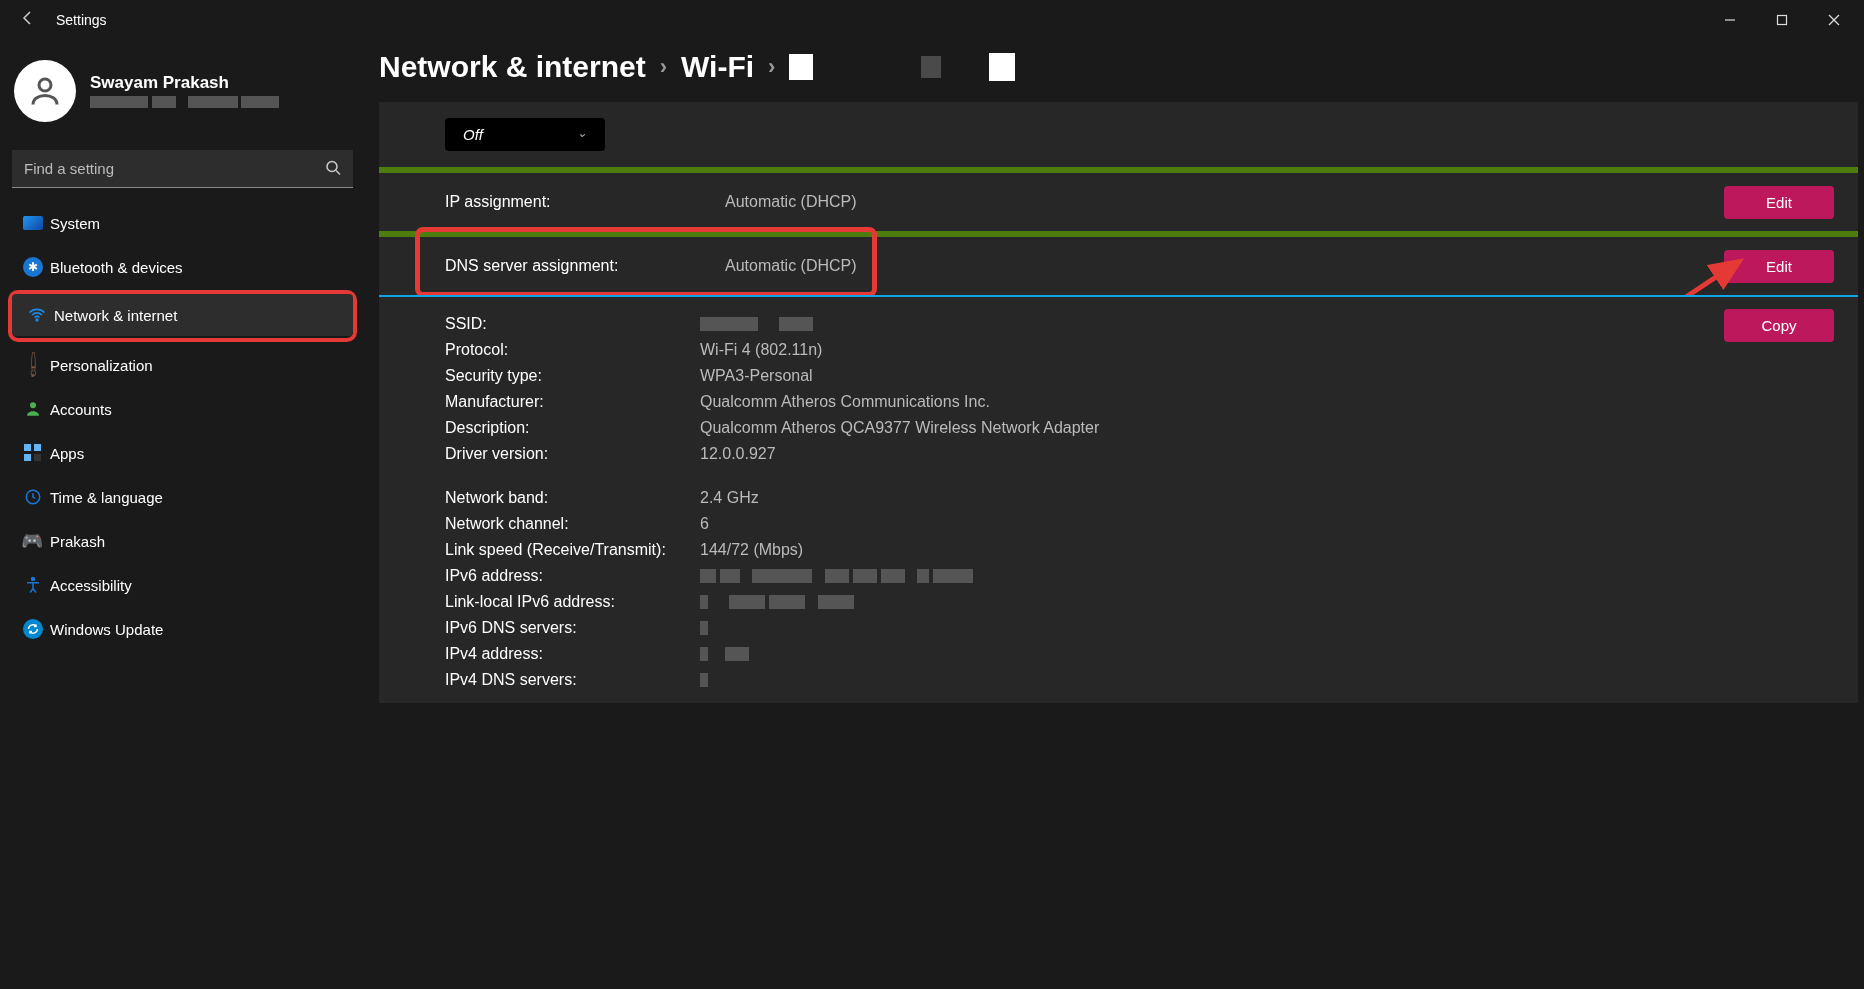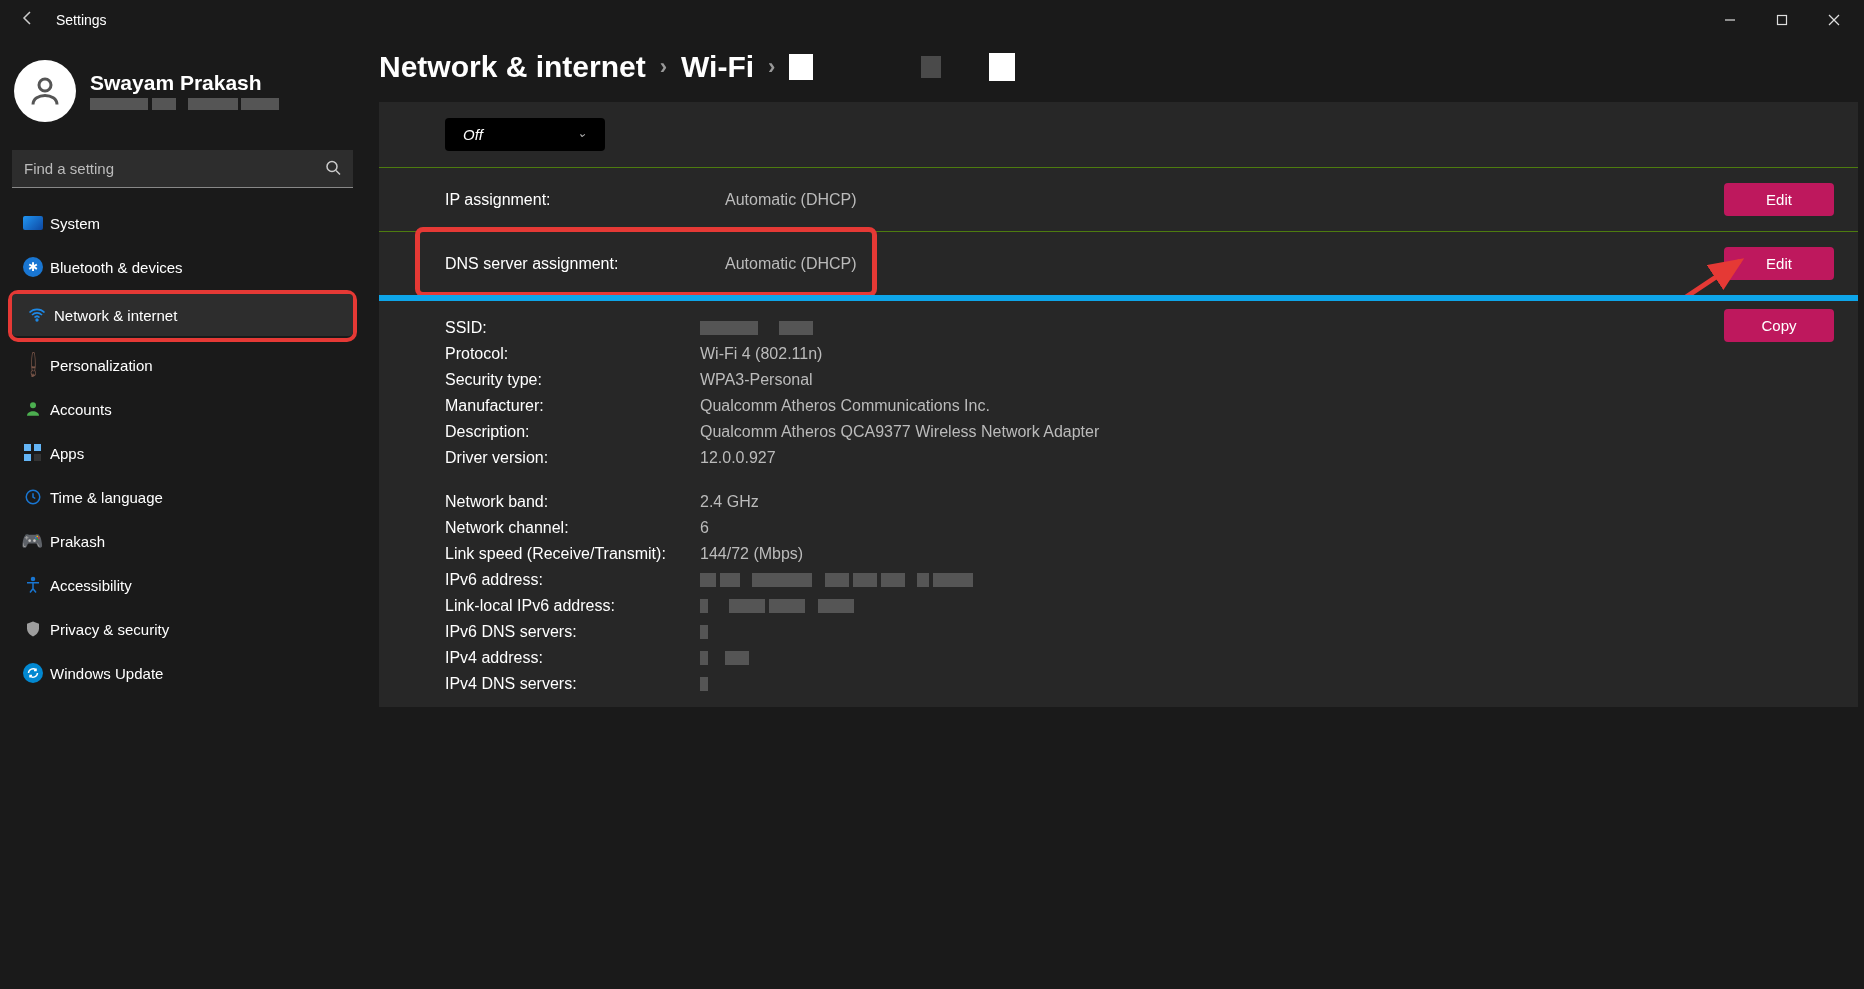--- a/index.html
+++ b/index.html
@@ -25,21 +25,21 @@
   .app-title { color:#ffffff; font-size:14px; }
   .win-controls { display:flex; gap:8px; align-items:center; }
   .win-btn { width:44px; height:32px; display:flex; align-items:center; justify-content:center; color:#dddddd; cursor:pointer;}
   .win-btn svg { stroke:#dddddd; fill:none; stroke-width:1.2;}
   
   .layout { display:flex; height:calc(100% - 40px); }
   .sidebar { width:365px; padding:16px 8px 0 8px; }
   .profile { display:flex; align-items:center; gap:14px; padding:4px 12px 12px 6px; }
   .avatar { width:62px; height:62px; border-radius:50%; background:#ffffff; display:flex; align-items:center; justify-content:center;}
   .avatar svg { stroke:#555; fill:none; stroke-width:2; }
-  .profile-name { font-size:21px; font-weight:600; color:#ffffff; }
+  .profile-name { font-size:17px; font-weight:600; color:#ffffff; }
   .profile-email { color:#999; font-size:14px; }
   .profile-email .redact { display:inline-block; background:#555; height:12px; vertical-align:middle; }
   .search-wrap { margin:16px 4px 14px 4px; position:relative; }
   .search-input {
     width:100%; height:38px; background:#2d2d2d; border:none; border-bottom:1px solid #888;
     color:#fff; padding:0 42px 0 12px; font-size:15px;
   }
   .search-input::placeholder { color:#bbbbbb; }
   .search-icon { position:absolute; right:12px; top:50%; transform:translateY(-50%); color:#cccccc;}
   .nav { margin-top:14px; }
@@ -79,36 +79,36 @@
   .card-title { font-size:16px; color:#ffffff; margin-bottom:4px;}
   .card-sub { font-size:14px; color:#aaaaaa; line-height:1.38;}
   .dropdown {
     background:#000000; border-radius:4px; padding:8px 18px;
     width:160px; display:flex; justify-content:space-between; align-items:flex-start;
     color:#fff; cursor:pointer; font-size:15px;font-style:italic;
   }
   .dropdown .chev-d { color:#aaa; font-size:12px;}
   .row {
     display:flex; align-items:center; justify-content:space-between;
-    padding:12px 24px 12px 66px; border-top:1px solid #4d7c0f; background:#272727;
+    padding:12px 24px 12px 66px; border-top:6px solid #4d7c0f; background:#272727;
     min-height:64px;
     gap:16px;
   }
   .row-left { display:flex; gap:40px; align-items:center;}
   .row-label { font-size:16px; color:#ffffff; width:240px;}
   .row-value { font-size:16px; color:#bbbbbb; }
   .action-btn {
     background:#be185d; color:#fff; border:none; border-radius:4px;
     padding:8px 0; width:110px; font-size:15px; cursor:pointer;
   }
   .highlight-box {
     border:5px solid #e53935; position:absolute; pointer-events:none; border-radius:8px;
   }
   .row-wrap { position:relative; }
-  .props-block { padding:14px 24px 10px 66px; border-top:6px solid #0ea5e9; background:#272727;}
+  .props-block { padding:14px 24px 10px 66px; border-top:2px solid #0ea5e9; background:#272727;}
   .prop-row { display:flex; padding:4px 0; }
   .prop-label { width:255px; font-size:16px; color:#ffffff;}
   .prop-value { font-size:16px; color:#bbbbbb; display:flex; align-items:center; gap:4px;}
   .redact-chip { background:#555; height:14px; display:inline-block;}
   .arrow-annot {
     position:absolute; pointer-events:none;
   }
 </style>
 </head>
 <body>
@@ -234,28 +234,20 @@
       <div class="nav-item">
         <span class="nav-icon ic-access">
           <svg width="18" height="18" viewBox="0 0 24 24" fill="none" stroke="#1976d2" stroke-width="2">
               <circle cx="12" cy="4" r="2" fill="#1976d2"></circle>
               <path d="M4 9h16M12 9v8m-4 5l4-5 4 5"></path>
             </svg>
         </span>
         <span>Accessibility</span>
       </div>
       <div class="nav-item">
-        <span class="nav-icon ic-that">
-          <svg width="18" height="18" viewBox="0 0 24 24" fill="#9e9e9e">
-              <path d="M12 2l8 3v6c0 5-3.5 9-8 11-4.5-2-8-6-8-11V5l8-3z"></path>
-            </svg>
-        </span>
-        <span>Privacy &amp; security</span>
-      </div>
-      <div class="nav-item">
         <span class="nav-icon">
           <span class="ic-update">
               <svg width="12" height="12" viewBox="0 0 24 24" fill="none" stroke="#fff" stroke-width="3">
                 <path d="M3 12a9 9 0 0 1 15-6M21 12a9 9 0 0 1-15 6"></path>
                 <path d="M18 3v4h-4M6 21v-4h4"></path>
               </svg>
             </span>
         </span>
         <span>Windows Update</span>
       </div>

